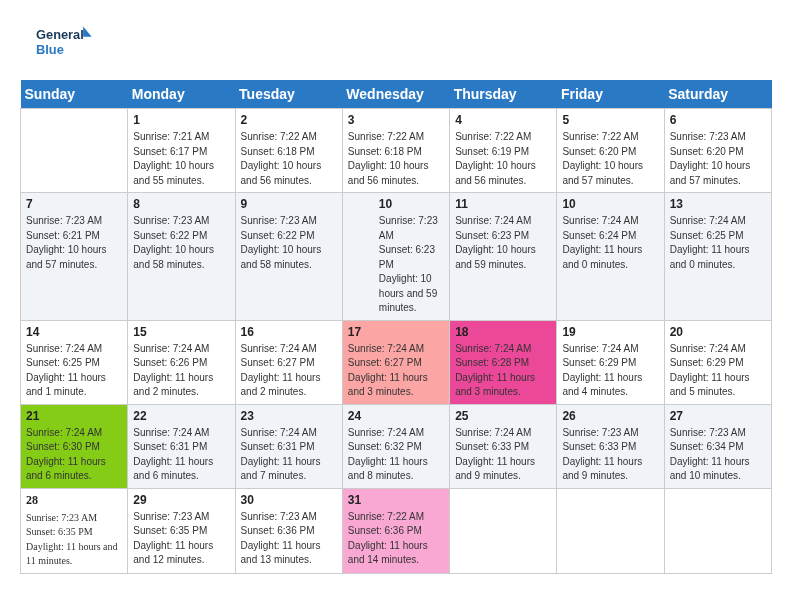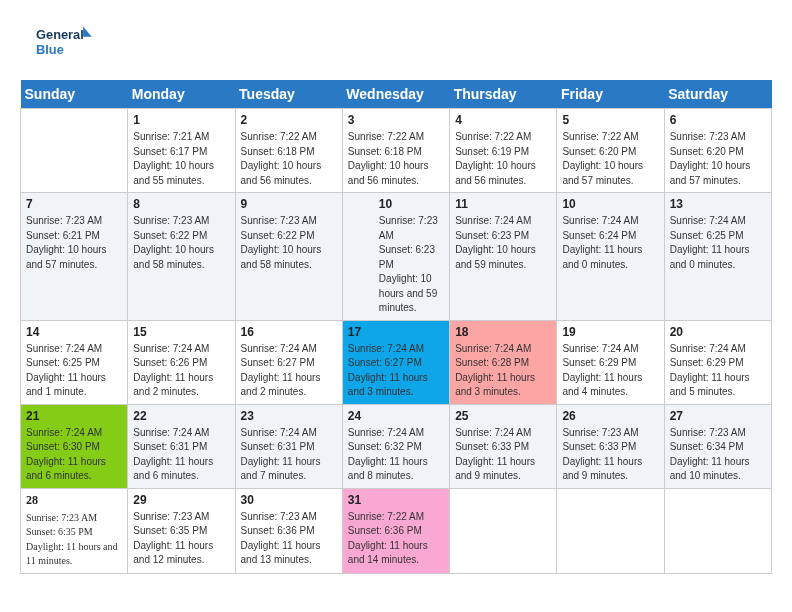--- a/index.html
+++ b/index.html
@@ -170,25 +170,25 @@
           <div class="day-detail">Sunrise: 7:24 AM<br>Sunset: 6:25 PM<br>Daylight: 11 hours and 1 minute.</div>
         </td>
         <td style="background-color: rgb(255, 255, 255);">
           <div class="day-number">15</div>
           <div class="day-detail">Sunrise: 7:24 AM<br>Sunset: 6:26 PM<br>Daylight: 11 hours and 2 minutes.</div>
         </td>
         <td style="background-color: rgb(255, 255, 255); margin-left: 48px;">
           <div class="day-number">16</div>
           <div class="day-detail">Sunrise: 7:24 AM<br>Sunset: 6:27 PM<br>Daylight: 11 hours and 2 minutes.</div>
         </td>
-        <td style="background-color: #0ea5e9;">
+        <td style="background-color: #fca5a5;">
           <div class="day-number">17</div>
           <div class="day-detail">Sunrise: 7:24 AM<br>Sunset: 6:27 PM<br>Daylight: 11 hours and 3 minutes.</div>
         </td>
-        <td style="background-color: #fca5a5;">
+        <td style="background-color: #ec4899;">
           <div class="day-number">18</div>
           <div class="day-detail">Sunrise: 7:24 AM<br>Sunset: 6:28 PM<br>Daylight: 11 hours and 3 minutes.</div>
         </td>
         <td style="background-color: rgb(255, 255, 255);">
           <div class="day-number">19</div>
           <div class="day-detail">Sunrise: 7:24 AM<br>Sunset: 6:29 PM<br>Daylight: 11 hours and 4 minutes.</div>
         </td>
         <td style="background-color: rgb(255, 255, 255); margin-top: 41px;">
           <div class="day-number">20</div>
           <div class="day-detail">Sunrise: 7:24 AM<br>Sunset: 6:29 PM<br>Daylight: 11 hours and 5 minutes.</div>

